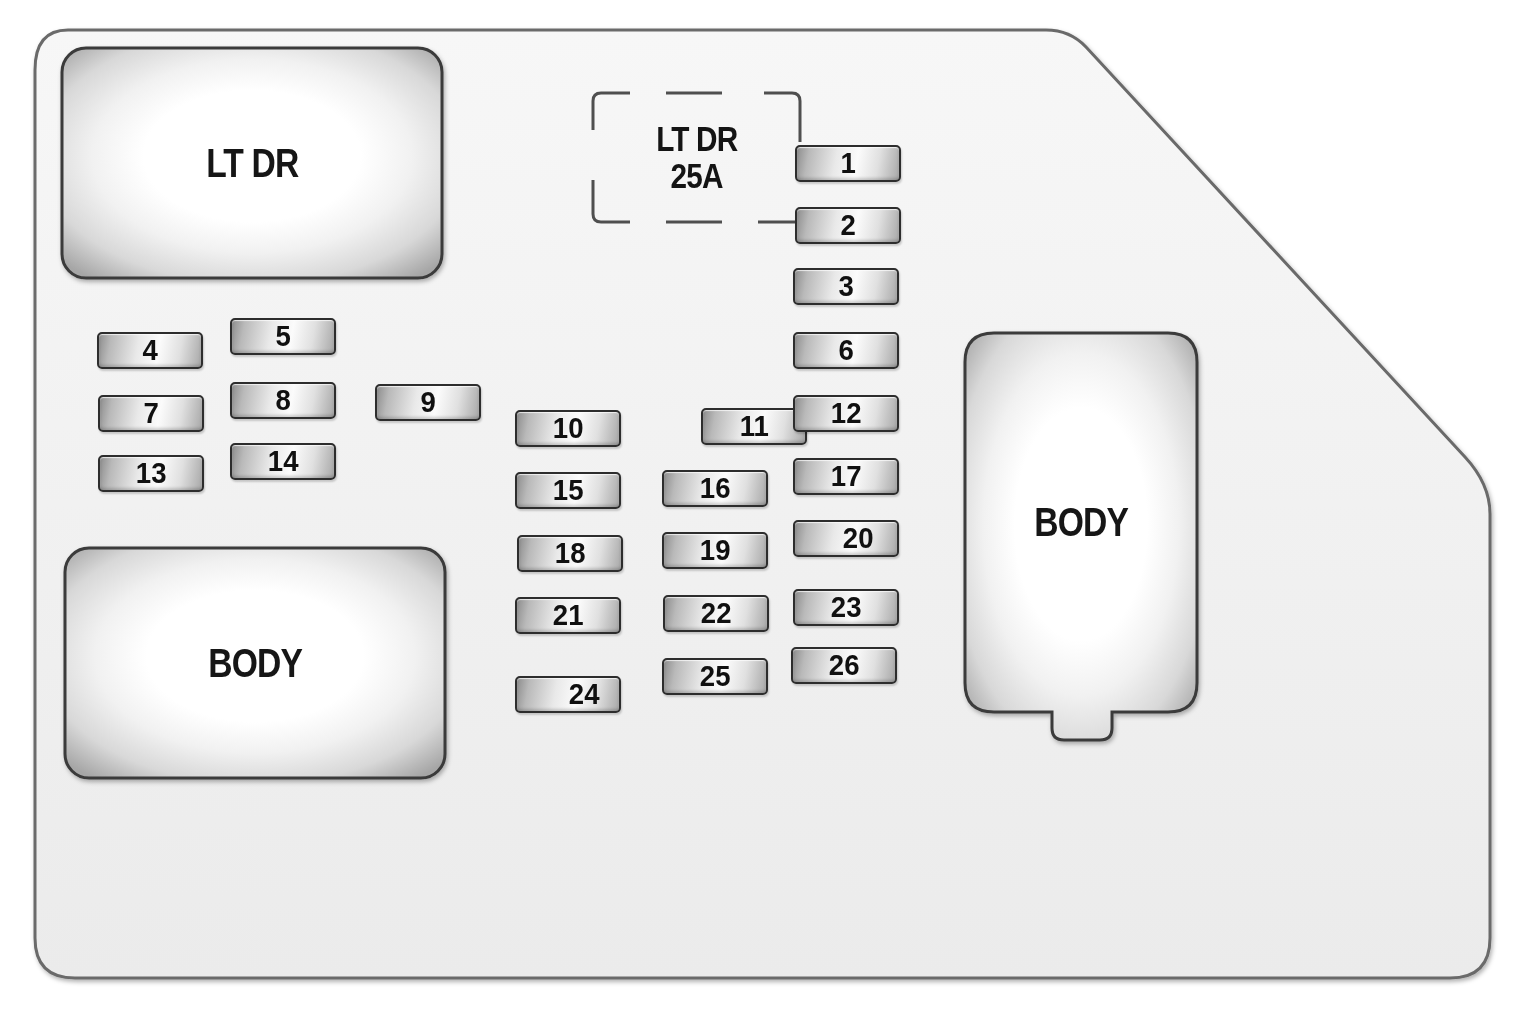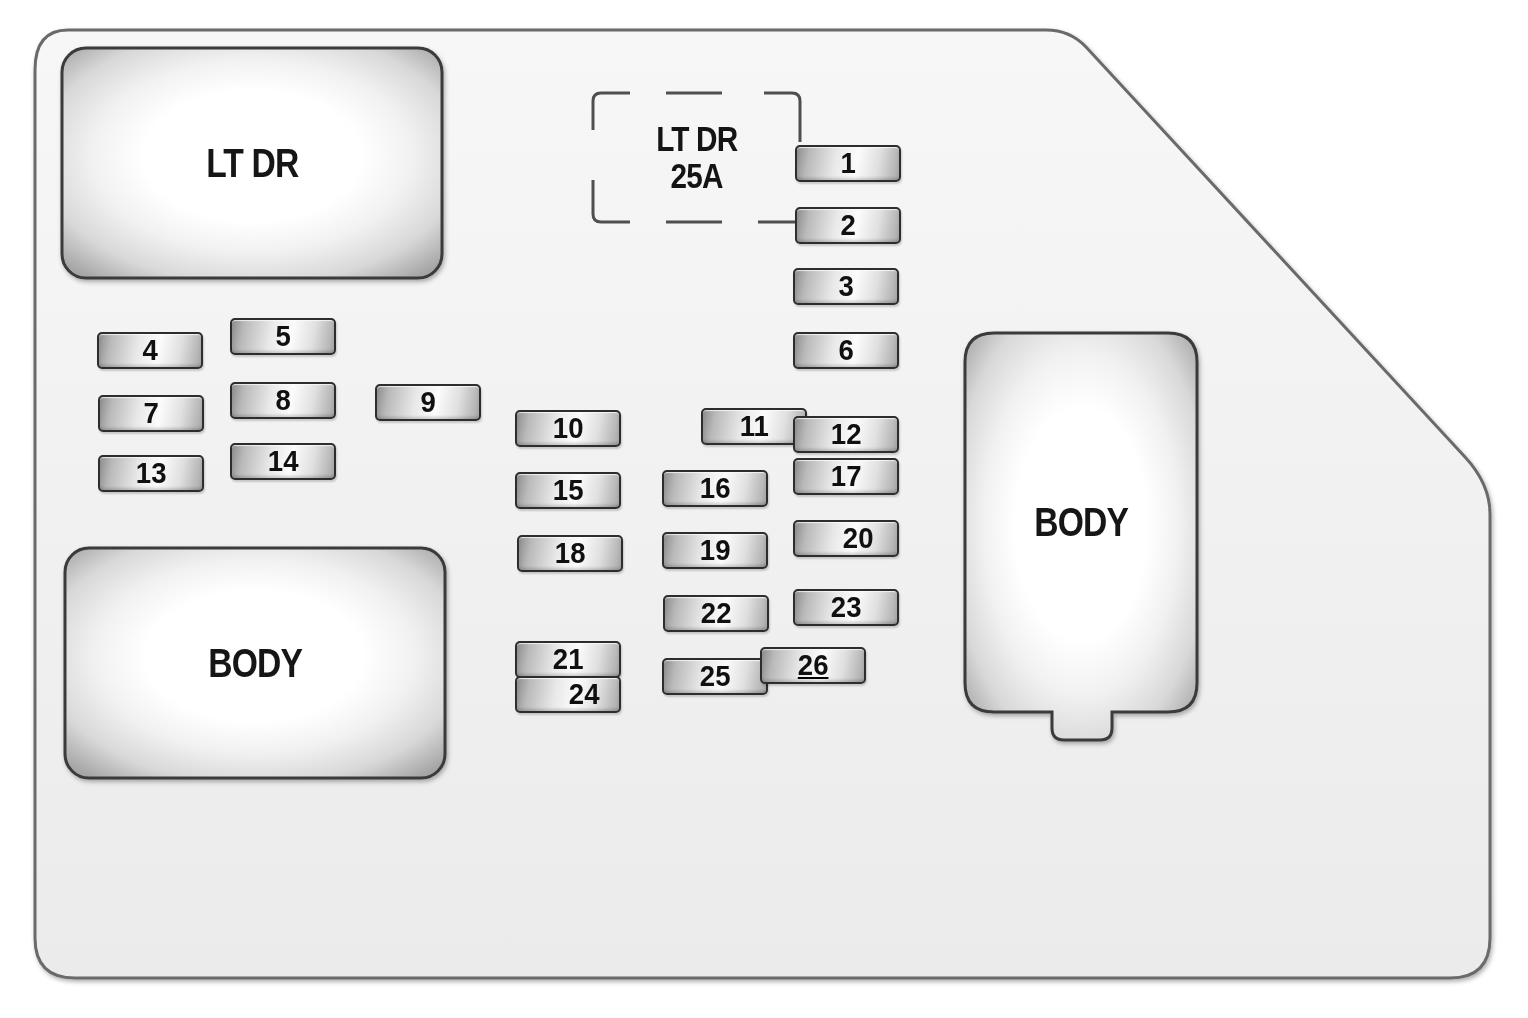--- a/index.html
+++ b/index.html
@@ -171,21 +171,21 @@
       </div>
       <div class="fuse" style="left: 375px; top: 384px;">
         <span class="fuse-num">9</span>
       </div>
       <div class="fuse" style="left: 515px; top: 410px;">
         <span class="fuse-num">10</span>
       </div>
       <div class="fuse" style="left: 662px; top: 408px; margin-left: 39px;">
         <span class="fuse-num">11</span>
       </div>
-      <div class="fuse" style="left: 793px; top: 395px; margin-top: 21px;">
+      <div class="fuse" style="left: 793px; top: 395px;">
         <span class="fuse-num">12</span>
       </div>
       <div class="fuse" style="left: 98px; top: 455px;">
         <span class="fuse-num">13</span>
       </div>
       <div class="fuse" style="left: 230px; top: 443px; text-align: center;">
         <span class="fuse-num">14</span>
       </div>
       <div class="fuse" style="left: 515px; top: 472px;">
         <span class="fuse-num">15</span>
@@ -198,33 +198,33 @@
       </div>
       <div class="fuse" style="left: 517px; top: 535px;">
         <span class="fuse-num">18</span>
       </div>
       <div class="fuse" style="left: 662px; top: 532px;">
         <span class="fuse-num">19</span>
       </div>
       <div class="fuse" style="left: 793px; top: 520px; padding-left: 24px;">
         <span class="fuse-num">20</span>
       </div>
-      <div class="fuse" style="left: 515px; top: 597px; margin-top: 44px;">
+      <div class="fuse" style="left: 515px; top: 597px;">
         <span class="fuse-num">21</span>
       </div>
       <div class="fuse" style="left: 663px; top: 595px;">
         <span class="fuse-num">22</span>
       </div>
       <div class="fuse" style="left: 793px; top: 583px; margin-top: 6px;">
         <span class="fuse-num">23</span>
       </div>
       <div class="fuse" style="left: 515px; top: 676px; padding-left: 32px;">
         <span class="fuse-num">24</span>
       </div>
       <div class="fuse" style="left: 662px; top: 658px;">
         <span class="fuse-num">25</span>
       </div>
-      <div class="fuse" style="left: 760px; top: 647px; text-decoration: underline;">
+      <div class="fuse" style="left: 791px; top: 647px;">
         <span class="fuse-num">26</span>
       </div>
     </div>
 
 </div>
 
 </body></html>

